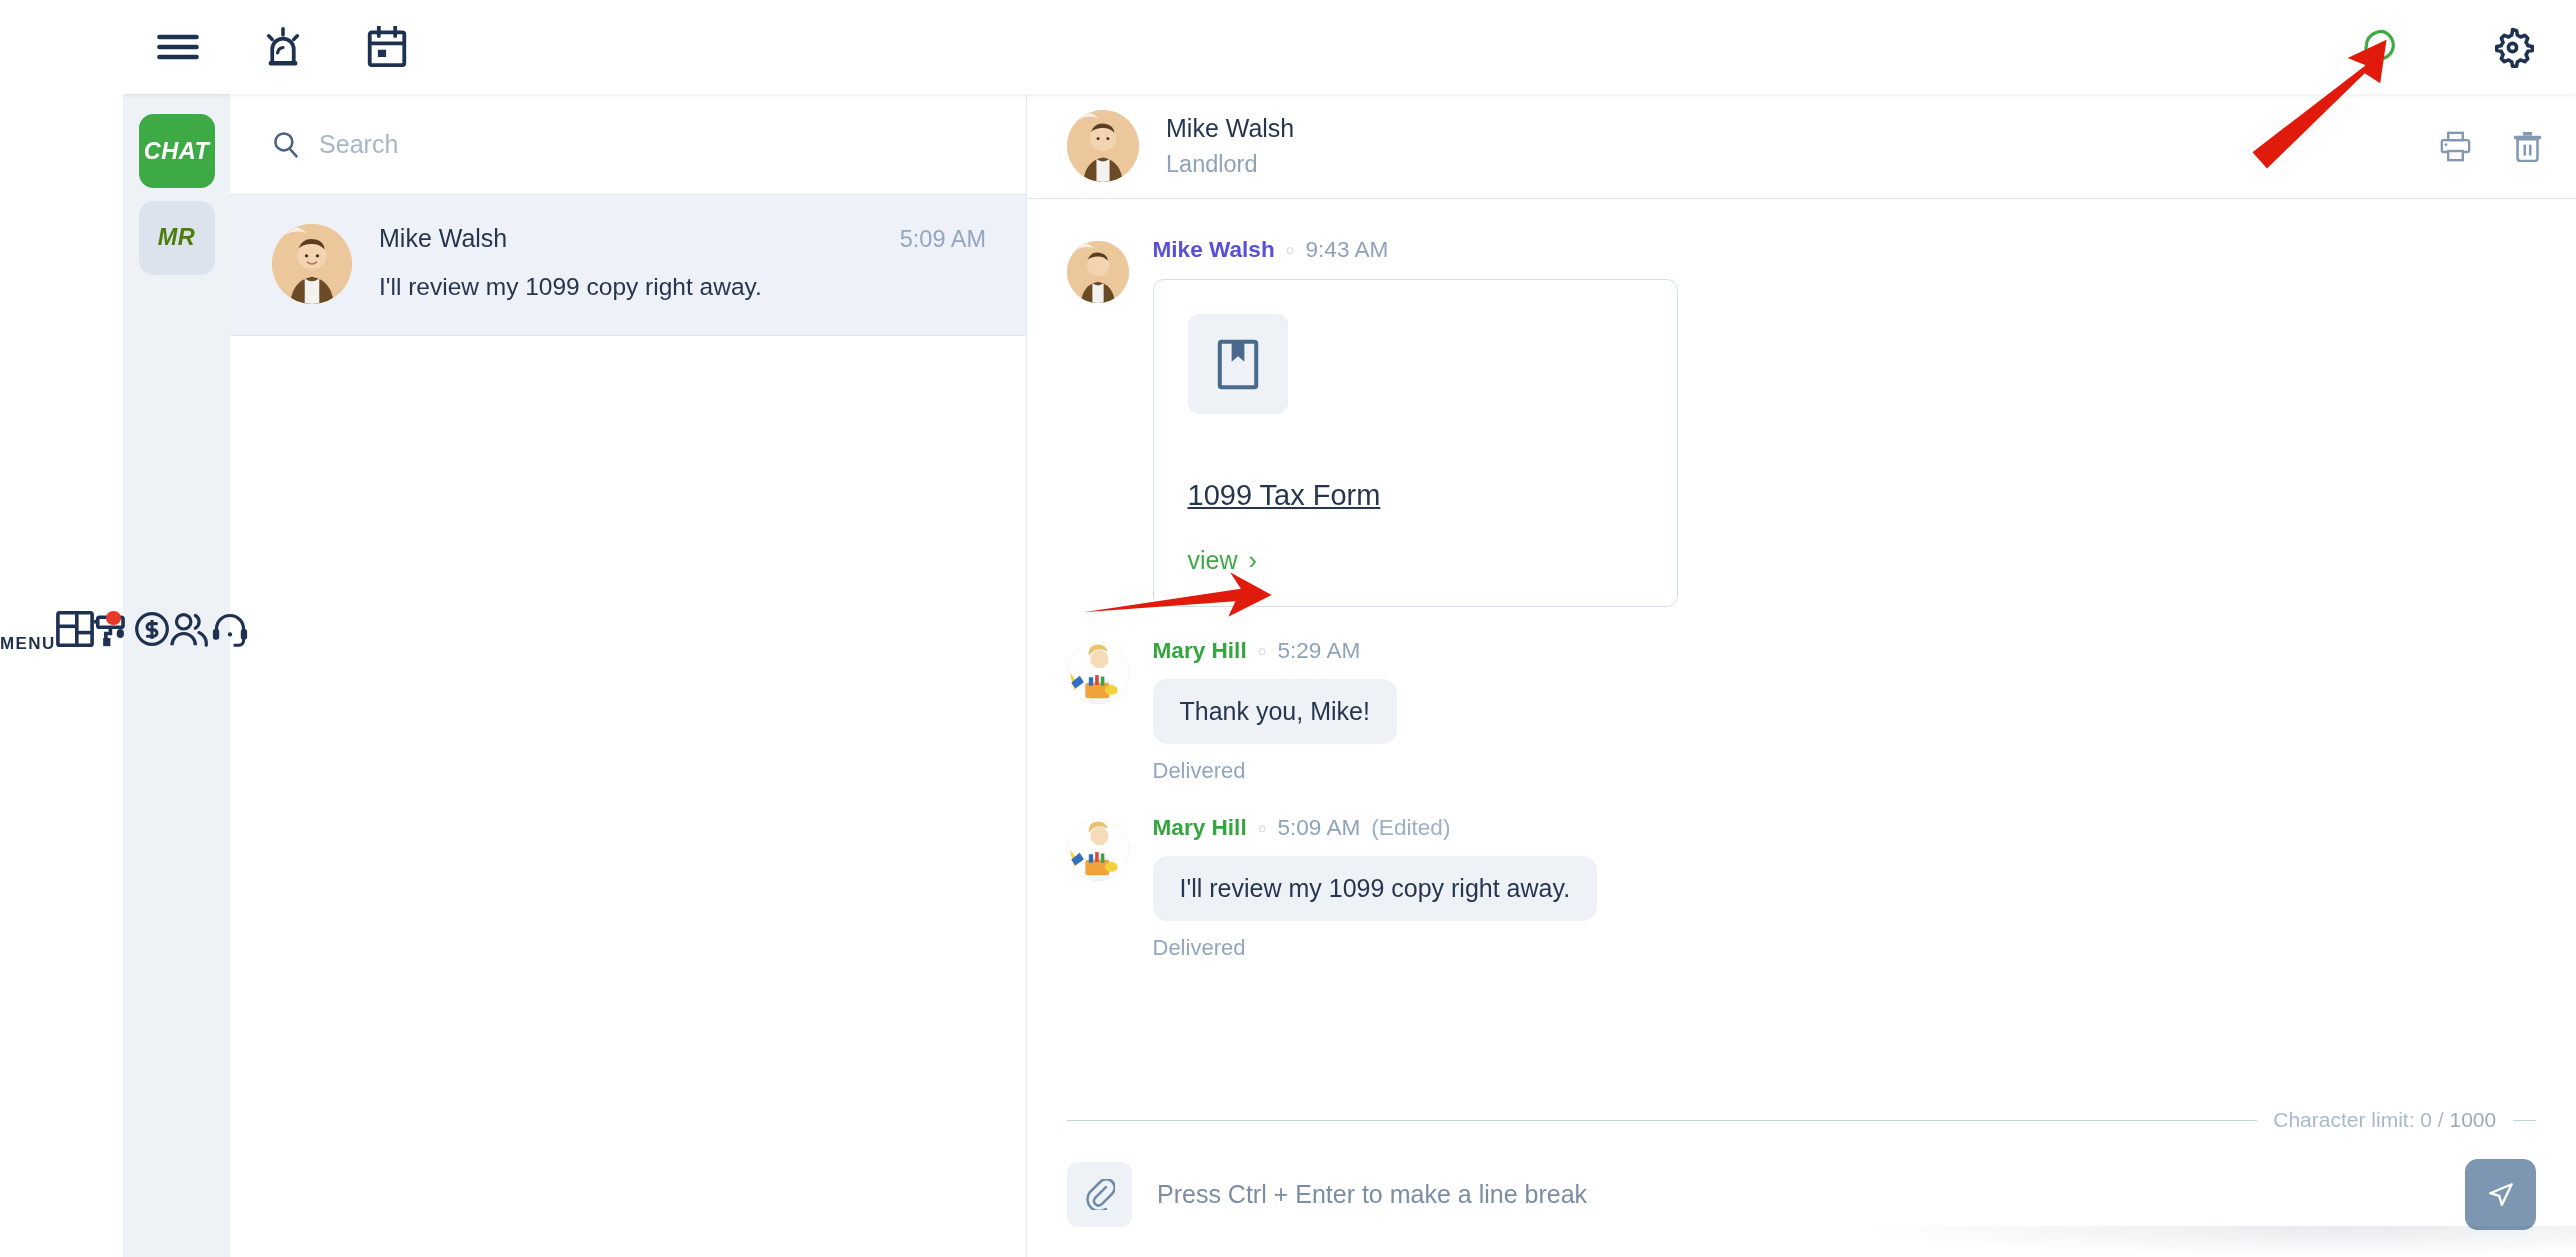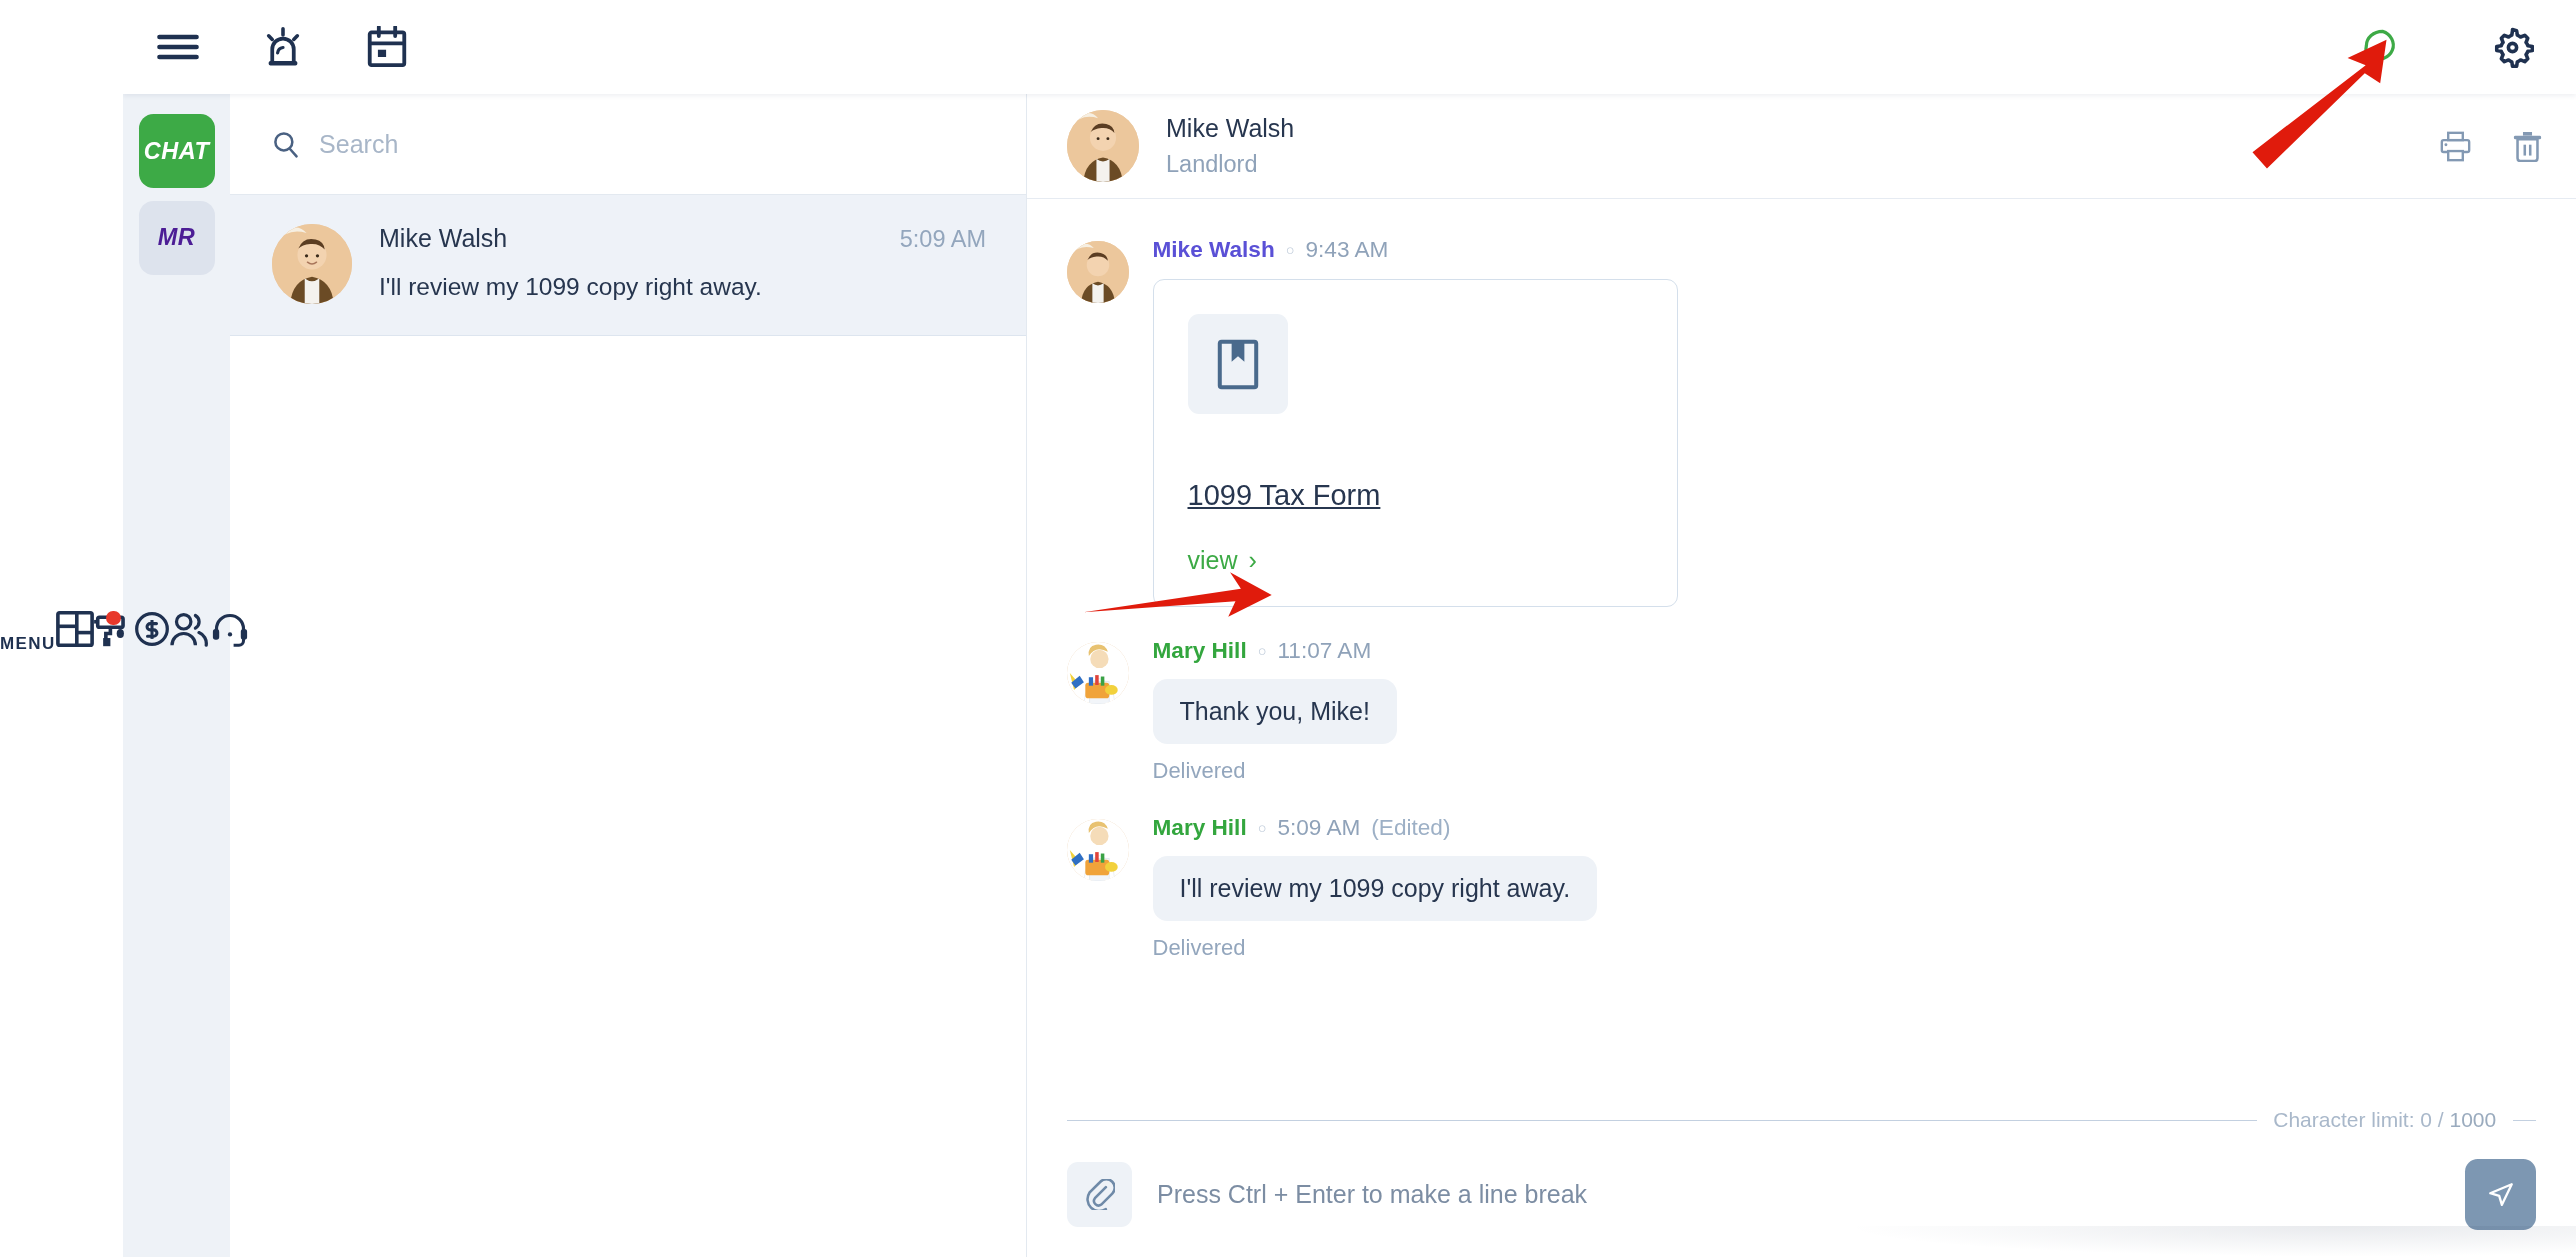--- a/index.html
+++ b/index.html
@@ -59,21 +59,21 @@
     width: 107px; background: #eef2f7; flex: none;
     display: flex; flex-direction: column; align-items: center;
     padding-top: 20px; gap: 12.7px; font-style: italic;
   }
   .tab-pill {
     width: 76px; height: 74px; border-radius: 14.5px;
     display: flex; align-items: center; justify-content: center;
     font-size: 23.5px; font-weight: 700; letter-spacing: 0.5px; cursor: pointer;
   }
   .tab-pill.active { background: #3daa46; color: #ffffff; }
-  .tab-pill.inactive { background: #dde3ed; color: #4c1d95; }
+  .tab-pill.inactive { background: #dde3ed; color: #4d7c0f; }
 
   
   .list-panel {
     width: 797px; flex: none; background: #ffffff;
     display: flex; flex-direction: column; border-right: 0.9px solid #e3e9f0;
   }
   .search-bar {
     height: 101px; display: flex; align-items: center; gap: 20px;
     padding: 0 36px 0 42px; border-bottom: 0.9px solid #e3e9f0; flex: none;
   }
@@ -435,21 +435,21 @@
                 <rect x="48" y="49" width="5" height="13" fill="#3aa245"></rect>
                 <path d="M4 44 l14 16 l-8 8z" fill="#f2d13c"></path>
                 <path d="M6 58 l12 -10 l6 9 l-12 9z" fill="#2f6fc4"></path>
                 <ellipse cx="63" cy="68" rx="9" ry="7" fill="#f2d13c"></ellipse>
               </svg>
             </div>
             <div class="msg-col">
               <div class="msg-head">
                 <span class="msg-author mary">Mary Hill</span>
                 <span class="msg-dot">○</span>
-                <span class="msg-time">11:07 AM</span>
+                <span class="msg-time">5:29 AM</span>
               </div>
               <div><span class="bubble">Thank you, Mike!</span></div>
               <div class="delivered">Delivered</div>
             </div>
           </div>
 
           <div class="msg">
             <div class="msg-avatar">
               <svg width="62" height="62" viewBox="0 0 88 88">
                 <rect width="88" height="88" fill="#ffffff"></rect>

